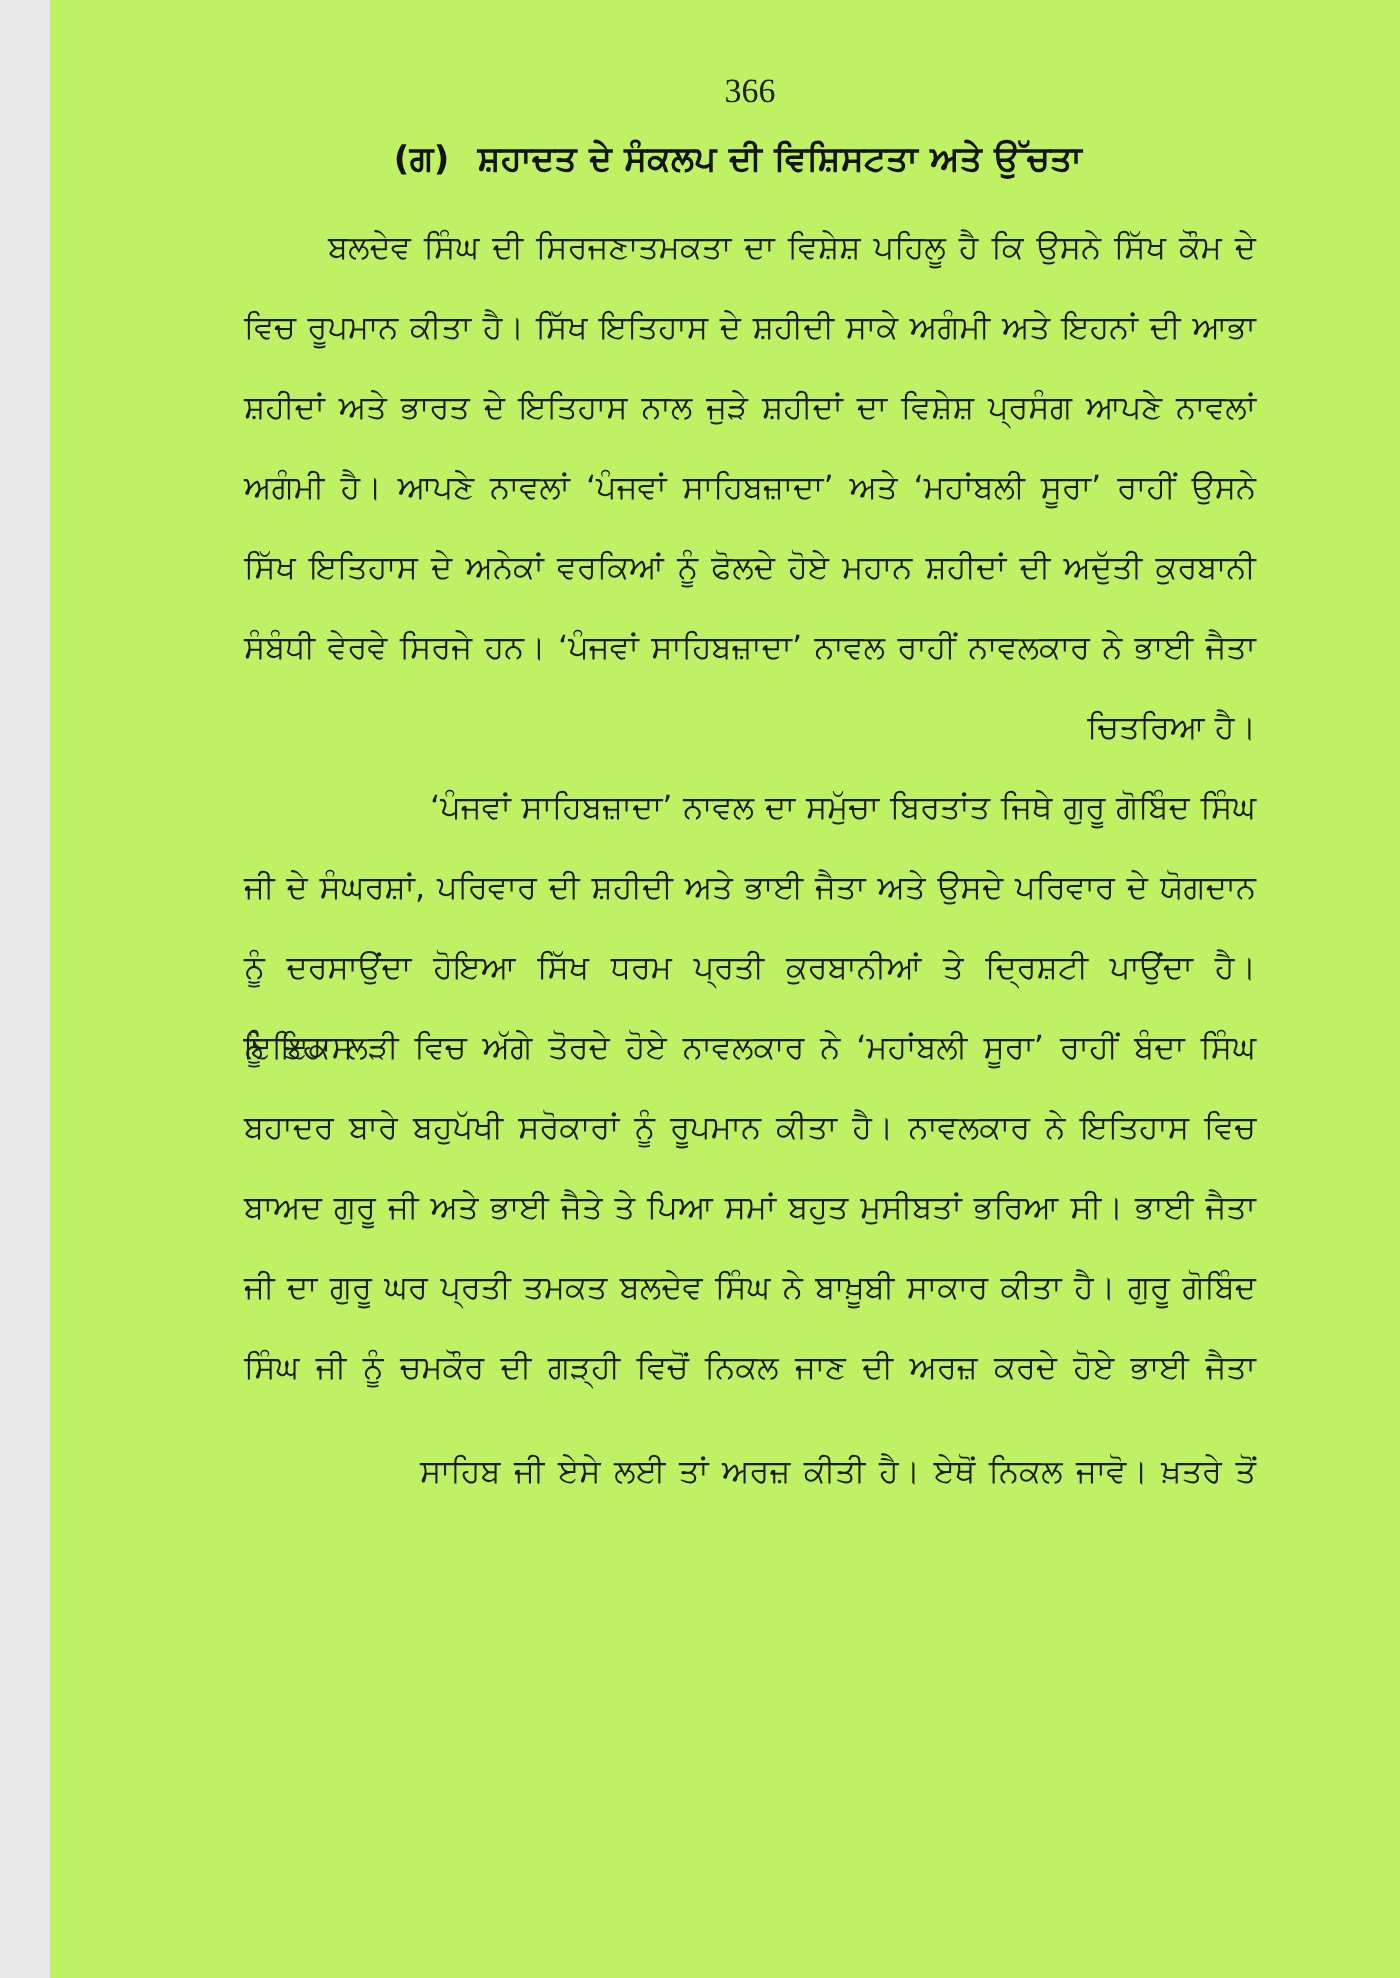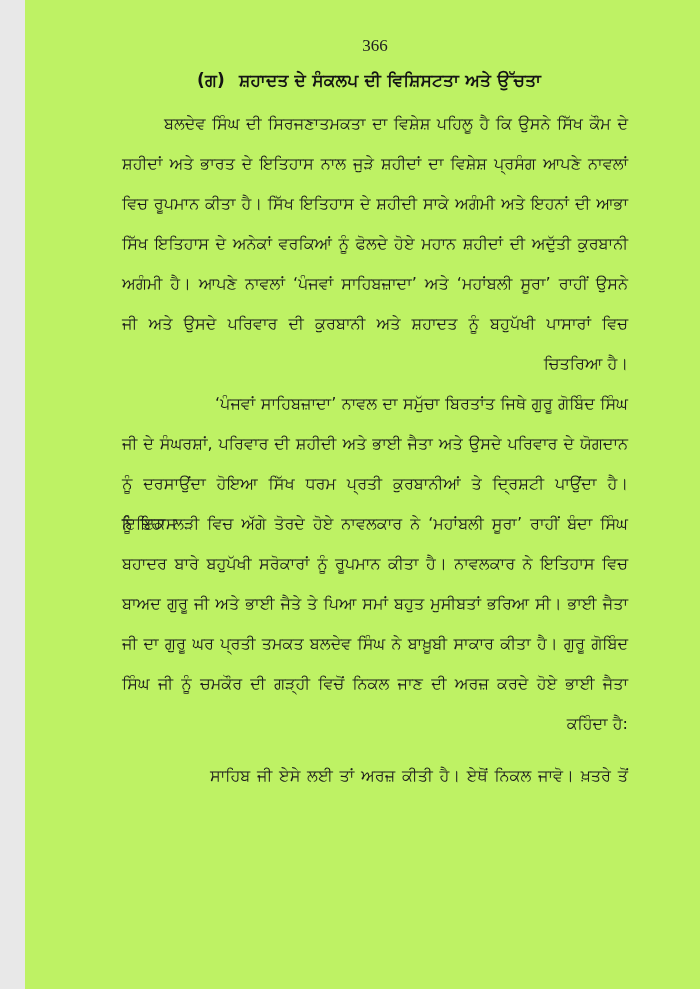--- a/index.html
+++ b/index.html
@@ -87,38 +87,37 @@
   <div class="page-number">366</div>
 
   <div class="heading">
     <span class="h-label">(ਗ)</span><span>ਸ਼ਹਾਦਤ ਦੇ ਸੰਕਲਪ ਦੀ ਵਿਸ਼ਿਸਟਤਾ ਅਤੇ ਉੱਚਤਾ</span>
   </div>
 
   <div class="content">
 
     <div class="para">
       <div class="line j indent-1">ਬਲਦੇਵ ਸਿੰਘ ਦੀ ਸਿਰਜਣਾਤਮਕਤਾ ਦਾ ਵਿਸ਼ੇਸ਼ ਪਹਿਲੂ ਹੈ ਕਿ ਉਸਨੇ ਸਿੱਖ ਕੌਮ ਦੇ</div>
+      <div class="line j">ਵਿਚ ਰੂਪਮਾਨ ਕੀਤਾ ਹੈ। ਸਿੱਖ ਇਤਿਹਾਸ ਦੇ ਸ਼ਹੀਦੀ ਸਾਕੇ ਅਗੰਮੀ ਅਤੇ ਇਹਨਾਂ ਦੀ ਆਭਾ</div>
       <div class="line j">ਸ਼ਹੀਦਾਂ ਅਤੇ ਭਾਰਤ ਦੇ ਇਤਿਹਾਸ ਨਾਲ ਜੁੜੇ ਸ਼ਹੀਦਾਂ ਦਾ ਵਿਸ਼ੇਸ਼ ਪ੍ਰਸੰਗ ਆਪਣੇ ਨਾਵਲਾਂ</div>
-      <div class="line j">ਵਿਚ ਰੂਪਮਾਨ ਕੀਤਾ ਹੈ। ਸਿੱਖ ਇਤਿਹਾਸ ਦੇ ਸ਼ਹੀਦੀ ਸਾਕੇ ਅਗੰਮੀ ਅਤੇ ਇਹਨਾਂ ਦੀ ਆਭਾ</div>
+      <div class="line j">ਅਗੰਮੀ ਹੈ। ਆਪਣੇ ਨਾਵਲਾਂ ‘ਪੰਜਵਾਂ ਸਾਹਿਬਜ਼ਾਦਾ’ ਅਤੇ ‘ਮਹਾਂਬਲੀ ਸੂਰਾ’ ਰਾਹੀਂ ਉਸਨੇ</div>
       <div class="line j">ਸਿੱਖ ਇਤਿਹਾਸ ਦੇ ਅਨੇਕਾਂ ਵਰਕਿਆਂ ਨੂੰ ਫੋਲਦੇ ਹੋਏ ਮਹਾਨ ਸ਼ਹੀਦਾਂ ਦੀ ਅਦੁੱਤੀ ਕੁਰਬਾਨੀ</div>
-      <div class="line j">ਅਗੰਮੀ ਹੈ। ਆਪਣੇ ਨਾਵਲਾਂ ‘ਪੰਜਵਾਂ ਸਾਹਿਬਜ਼ਾਦਾ’ ਅਤੇ ‘ਮਹਾਂਬਲੀ ਸੂਰਾ’ ਰਾਹੀਂ ਉਸਨੇ</div>
-      <div class="line j">ਜੀ ਅਤੇ ਉਸਦੇ ਪਰਿਵਾਰ ਦੀ ਕੁਰਬਾਨੀ ਅਤੇ ਸ਼ਹਾਦਤ ਨੂੰ ਬਹੁਪੱਖੀ ਪਾਸਾਰਾਂ ਵਿਚ</div>
+      <div class="line j">ਸੰਬੰਧੀ ਵੇਰਵੇ ਸਿਰਜੇ ਹਨ। ‘ਪੰਜਵਾਂ ਸਾਹਿਬਜ਼ਾਦਾ’ ਨਾਵਲ ਰਾਹੀਂ ਨਾਵਲਕਾਰ ਨੇ ਭਾਈ ਜੈਤਾ</div>
       <div class="line last">ਚਿਤਰਿਆ ਹੈ।</div>
     </div>
 
     <div class="para">
       <div class="line j indent-2">‘ਪੰਜਵਾਂ ਸਾਹਿਬਜ਼ਾਦਾ’ ਨਾਵਲ ਦਾ ਸਮੁੱਚਾ ਬਿਰਤਾਂਤ ਜਿਥੇ ਗੁਰੂ ਗੋਬਿੰਦ ਸਿੰਘ</div>
       <div class="line j">ਜੀ ਦੇ ਸੰਘਰਸ਼ਾਂ, ਪਰਿਵਾਰ ਦੀ ਸ਼ਹੀਦੀ ਅਤੇ ਭਾਈ ਜੈਤਾ ਅਤੇ ਉਸਦੇ ਪਰਿਵਾਰ ਦੇ ਯੋਗਦਾਨ</div>
       <div class="line j">ਨੂੰ ਦਰਸਾਉਂਦਾ ਹੋਇਆ ਸਿੱਖ ਧਰਮ ਪ੍ਰਤੀ ਕੁਰਬਾਨੀਆਂ ਤੇ ਦ੍ਰਿਸ਼ਟੀ ਪਾਉਂਦਾ ਹੈ। ਇਤਿਹਾਸ</div>
       <div class="line j">ਨੂੰ ਇਕ ਲੜੀ ਵਿਚ ਅੱਗੇ ਤੋਰਦੇ ਹੋਏ ਨਾਵਲਕਾਰ ਨੇ ‘ਮਹਾਂਬਲੀ ਸੂਰਾ’ ਰਾਹੀਂ ਬੰਦਾ ਸਿੰਘ</div>
       <div class="line j">ਬਹਾਦਰ ਬਾਰੇ ਬਹੁਪੱਖੀ ਸਰੋਕਾਰਾਂ ਨੂੰ ਰੂਪਮਾਨ ਕੀਤਾ ਹੈ। ਨਾਵਲਕਾਰ ਨੇ ਇਤਿਹਾਸ ਵਿਚ</div>
       <div class="line j">ਬਾਅਦ ਗੁਰੂ ਜੀ ਅਤੇ ਭਾਈ ਜੈਤੇ ਤੇ ਪਿਆ ਸਮਾਂ ਬਹੁਤ ਮੁਸੀਬਤਾਂ ਭਰਿਆ ਸੀ। ਭਾਈ ਜੈਤਾ</div>
       <div class="line j">ਜੀ ਦਾ ਗੁਰੂ ਘਰ ਪ੍ਰਤੀ ਤਮਕਤ ਬਲਦੇਵ ਸਿੰਘ ਨੇ ਬਾਖ਼ੂਬੀ ਸਾਕਾਰ ਕੀਤਾ ਹੈ। ਗੁਰੂ ਗੋਬਿੰਦ</div>
       <div class="line j">ਸਿੰਘ ਜੀ ਨੂੰ ਚਮਕੌਰ ਦੀ ਗੜ੍ਹੀ ਵਿਚੋਂ ਨਿਕਲ ਜਾਣ ਦੀ ਅਰਜ਼ ਕਰਦੇ ਹੋਏ ਭਾਈ ਜੈਤਾ</div>
-      <div class="line last">ਕਹਿੰਦਾ ਹੈ:</div>
     </div>
 
     <div class="quote">
       <div class="line j">ਸਾਹਿਬ ਜੀ ਏਸੇ ਲਈ ਤਾਂ ਅਰਜ਼ ਕੀਤੀ ਹੈ। ਏਥੋਂ ਨਿਕਲ ਜਾਵੋ। ਖ਼ਤਰੇ ਤੋਂ</div>
     </div>
 
   </div>
 </div>
 
 </body></html>

